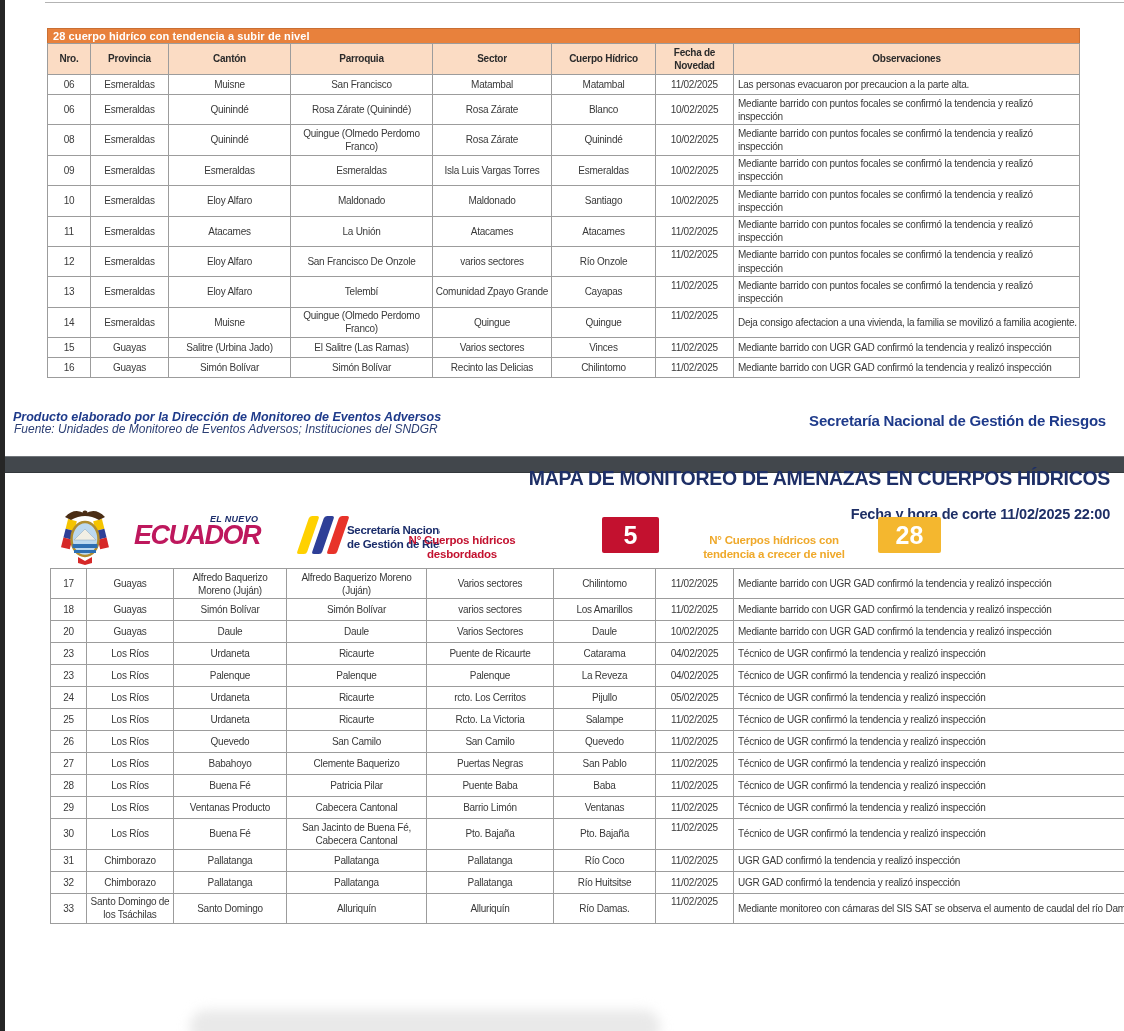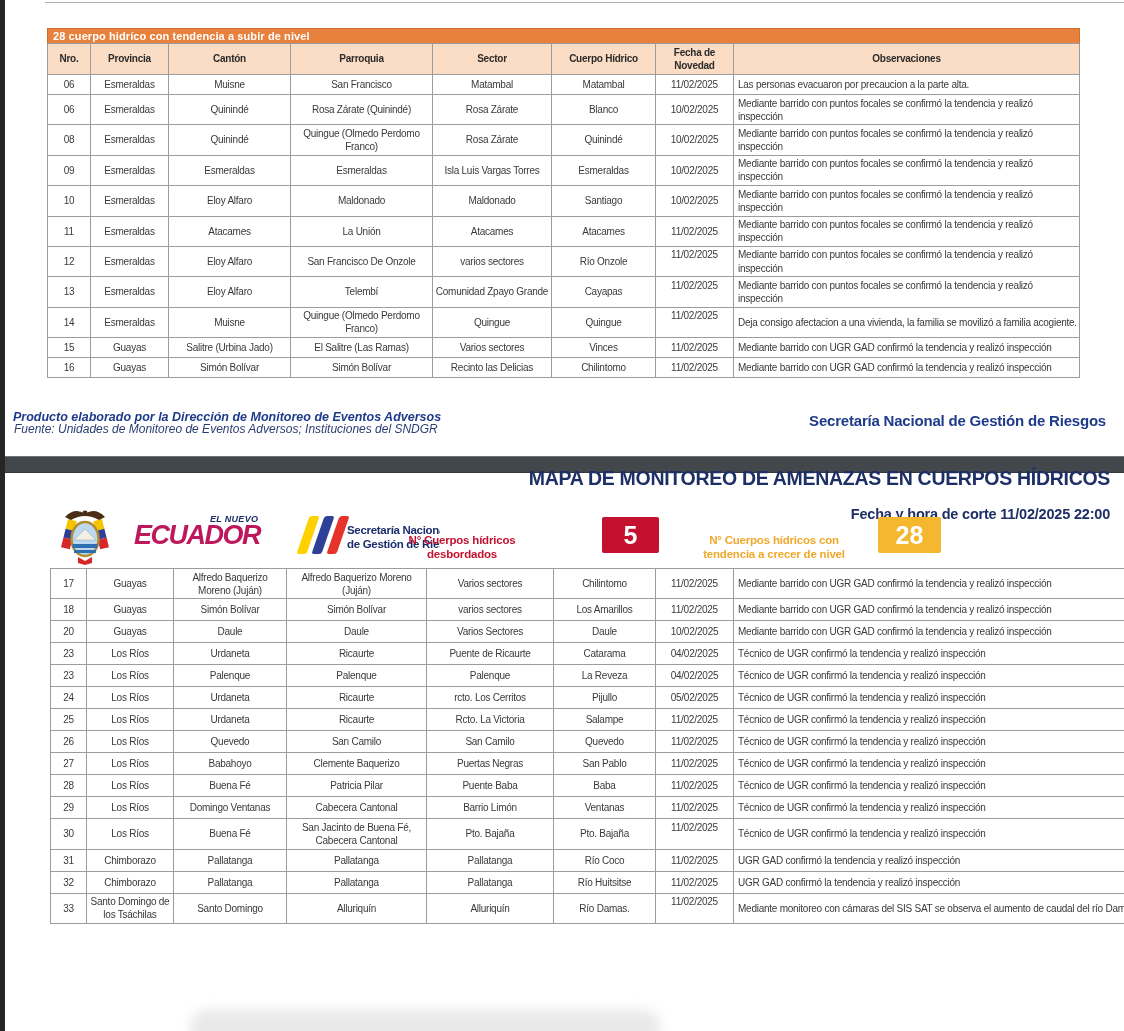--- a/index.html
+++ b/index.html
@@ -355,21 +355,21 @@
           <td>Buena Fé</td>
           <td>Patricia Pilar</td>
           <td>Puente Baba</td>
           <td>Baba</td>
           <td>11/02/2025</td>
           <td class="obs">Técnico de UGR confirmó la tendencia y realizó inspección</td>
         </tr>
         <tr>
           <td>29</td>
           <td>Los Ríos</td>
-          <td>Domingo  Ventanas</td>
+          <td>Ventanas  Producto</td>
           <td>Cabecera Cantonal</td>
           <td>Barrio Limón</td>
           <td>Ventanas</td>
           <td>11/02/2025</td>
           <td class="obs">Técnico de UGR confirmó la tendencia y realizó inspección</td>
         </tr>
         <tr>
           <td>30</td>
           <td>Los Ríos</td>
           <td>Buena Fé</td>

